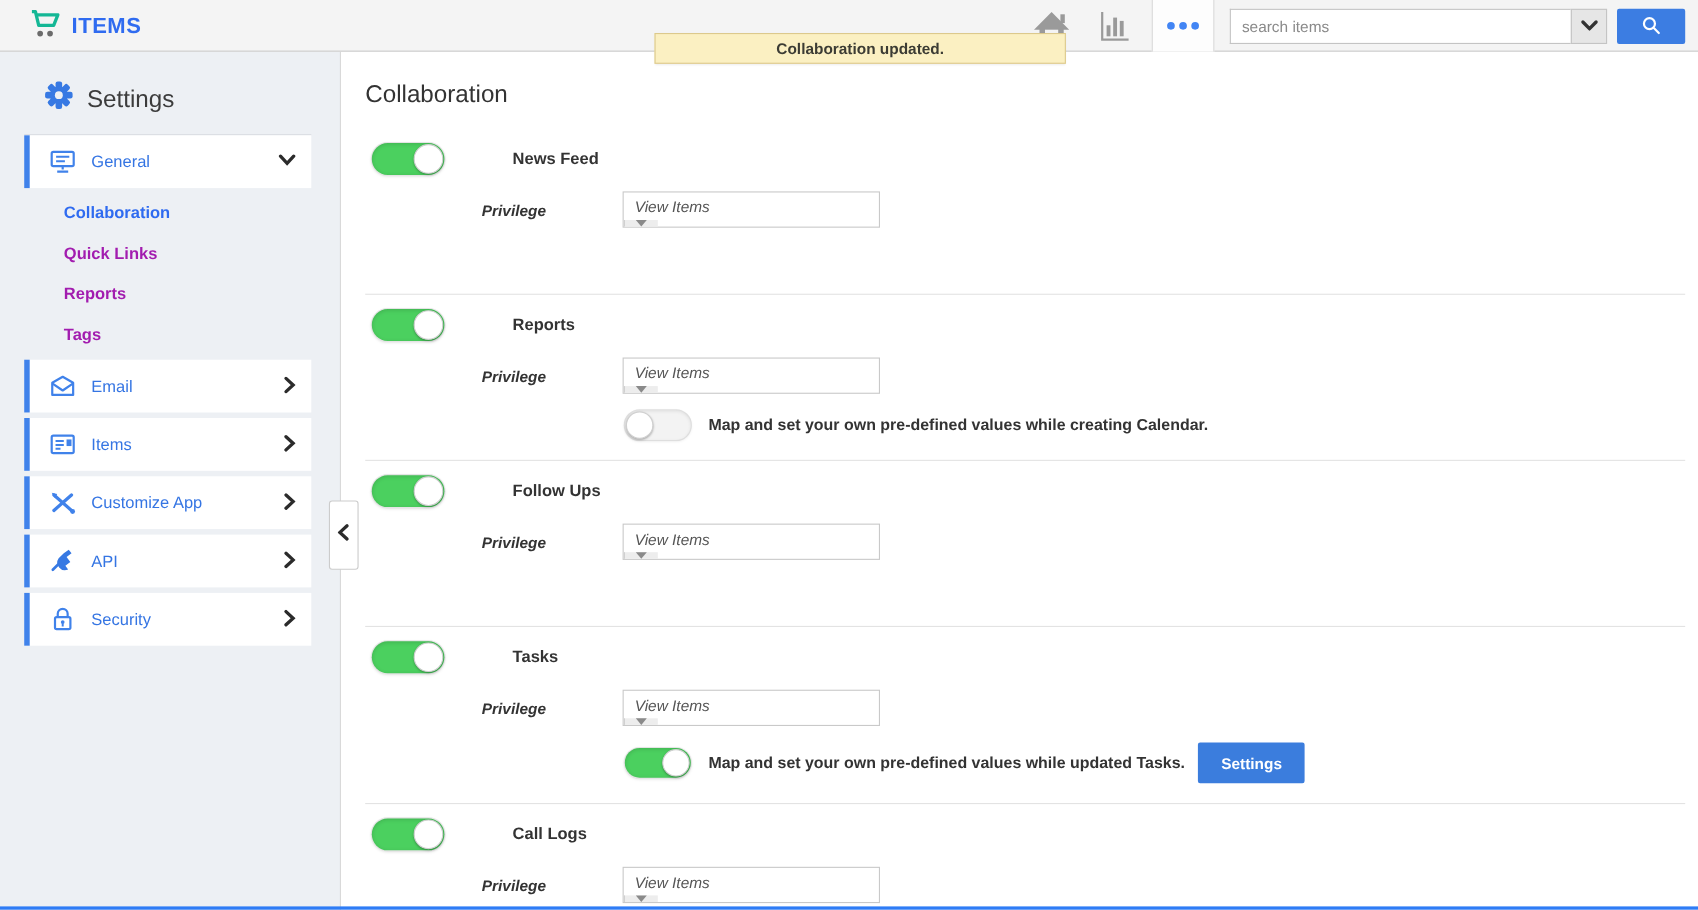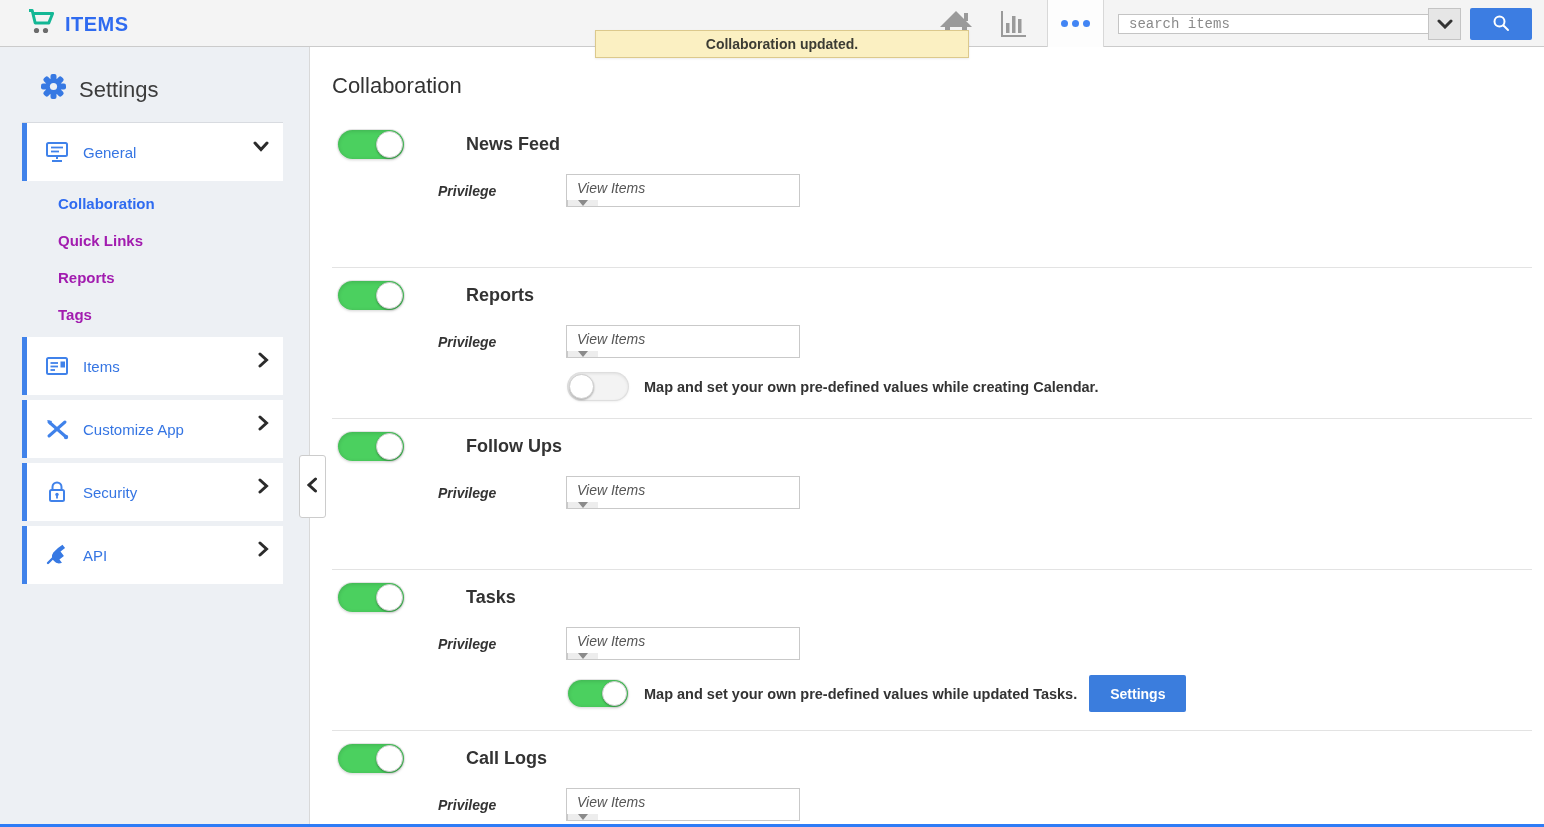--- a/index.html
+++ b/index.html
@@ -8,52 +8,52 @@
   
   .header { position:absolute; top:0; left:0; width:1544px; height:47px; background:#f4f4f4; border-bottom:1px solid #cbcbcb; z-index:5; }
   .logo { position:absolute; left:26px; top:7px; display:flex; align-items:center; gap:9px; cursor:pointer; }
   .logo-text { font-size:20px; font-weight:bold; color:#2f6bf0; letter-spacing:.5px; }
   .hdr-icon { position:absolute; top:9px; cursor:pointer; }
   .hdr-home { left:936px; }
   .hdr-chart { left:998px; }
   .hdr-dots { position:absolute; left:1047px; top:0; width:57px; height:47px; background:#fdfdfd; border-left:1px solid #d8d8d8; border-right:1px solid #d8d8d8; display:flex; align-items:center; justify-content:center; gap:4px; cursor:pointer; }
   .hdr-dots i { width:7px; height:7px; border-radius:50%; background:#4285f4; }
   .search-wrap { position:absolute; left:1118px; top:8px; display:flex; align-items:center; }
-  .search-input { width:310px; height:20px; border:1px solid #c4c4c4; border-right:none; background:#fff; font-size:14px; color:#444; padding:0 10px; outline:none; font-family:Liberation Mono, monospace; }
+  .search-input { width:310px; height:32px; border:1px solid #c4c4c4; border-right:none; background:#fff; font-size:14px; color:#444; padding:0 10px; outline:none; font-family:Liberation Sans, sans-serif; }
   .search-input::placeholder { color:#8a8a8a; }
   .search-dd { width:33px; height:32px; background:#e6e6e6; border:1px solid #c4c4c4; display:flex; align-items:center; justify-content:center; cursor:pointer; }
   .search-btn { width:62px; height:32px; background:#3c7de2; border:none; border-radius:2px; margin-left:9px; display:flex; align-items:center; justify-content:center; cursor:pointer; }
 
   
   .banner { position:absolute; left:595px; top:30px; width:374px; height:28px; background:#fbf0c2; border:1px solid #dcc98c; z-index:20; display:flex; align-items:center; justify-content:center; font-size:14px; font-weight:bold; color:#3c3c34; box-shadow:0 1px 2px rgba(0,0,0,.08); }
 
   
   .sidebar { position:absolute; top:47px; left:0; width:310px; height:780px; background:#edf0f4; border-right:1px solid #d9d9d9; }
   .settings-hd { display:flex; align-items:center; gap:12px; padding:26px 0 16px 28px;margin-left:12px; }
   .settings-hd span { font-size:22px; color:#3c3c3c; }
   .side-divider { height:1px; background:#d8dbe0; margin:0 26px 0 22px; }
-  .nav-box { position:relative; margin:0 26px 5px 22px; height:58px; background:#fff; border-left:5px solid #4082ea; display:flex; align-items:center; cursor:pointer; }
+  .nav-box { position:relative; margin:0 26px 5px 22px; height:48px; background:#fff; border-left:5px solid #4082ea; display:flex; align-items:center; cursor:pointer; }
   .nav-box .nv-icon { margin-left:18px; width:24px; display:flex; justify-content:center; }
   .nav-box .nv-label { margin-left:14px; font-size:15px; color:#3575e3; }
   .nav-box .nv-chev { position:absolute; right:14px; top:15px; }
   .gen-box { margin-bottom:0; }
   .sublinks { padding:14px 0 14px 58px; display:flex; flex-direction:column; gap:20px; }
   .sublink { font-size:15px; font-weight:bold; color:#a21caf; cursor:pointer; }
   .sublink.active { color:#2f6bf0; }
   .collapse-tab { position:absolute; left:299px; top:455px; width:27px; height:63px; background:#fff; border:1px solid #ccc; border-radius:3px; display:flex; align-items:center; justify-content:center; cursor:pointer; z-index:6; }
 
   
   .main { position:absolute; top:47px; left:310px; width:1234px; height:780px; background:#fff; padding:26px 12px 0 22px; overflow:hidden; }
   .page-title { font-size:22px; color:#333; margin-bottom:18px; }
   .section { padding-top:13px; }
   .section + .section { border-top:1px solid #e3e3e3; }
   .section.no-sub { padding-bottom:60px; }
   .section.has-sub { padding-bottom:18px; }
   .row-head { display:flex; align-items:center; }
-  .row-head .sec-name { margin-left:62px; font-size:18px; font-weight:bold; color:#333; }
+  .row-head .sec-name { margin-left:62px; font-size:15px; font-weight:bold; color:#333; }
   .row-priv { display:flex; align-items:center; margin-top:15px; margin-left:106px;font-style:italic; }
   .priv-label { width:128px; font-size:14px; font-weight:bold; color:#333; }
   .dropdown { display:flex; width:234px; height:33px; border:1px solid #c9c9c9; background:#fff; cursor:pointer;flex-direction:column; }
   .dd-value { flex:1; display:flex; align-items:center; padding-left:10px; font-size:14px; color:#555; }
   .dd-btn { width:31px; border-left:1px solid #c9c9c9; background:#ededed; display:flex; align-items:center; justify-content:center; }
   .dd-arrow { width:0; height:0; border-left:5px solid transparent; border-right:5px solid transparent; border-top:6px solid #8a8a8a; }
   .row-sub { display:flex; align-items:center; margin-top:15px; margin-left:236px; }
   .sub-text { margin-left:16px; font-size:14.5px; font-weight:bold; color:#333; }
   .map-btn { margin-left:12px; height:37px; padding:0 21px; background:#3b7ddd; color:#fff; font-size:14px; font-weight:bold; border:none; border-radius:2px; cursor:pointer; font-family:"Liberation Sans", sans-serif; }
 
@@ -168,20 +168,34 @@
     </span>
   </div>
 
   <div class="sublinks">
     <span class="sublink active">Collaboration</span>
     <span class="sublink">Quick Links</span>
     <span class="sublink">Reports</span>
     <span class="sublink">Tags</span>
   </div>
 
+  <div class="nav-box">
+    <span class="nv-icon">
+      <svg width="24" height="20" viewBox="0 0 24 20">
+        <path d="M2.5 7 L12 1.5 L21.5 7 V18 H2.5 Z" fill="none" stroke="#4082ea" stroke-width="2" stroke-linejoin="round"></path>
+        <path d="M2.5 7.5 L12 14 L21.5 7.5" fill="none" stroke="#4082ea" stroke-width="2" stroke-linejoin="round"></path>
+      </svg>
+    </span>
+    <span class="nv-label">Email</span>
+    <span class="nv-chev">
+      <svg width="11" height="16" viewBox="0 0 11 16">
+          <polyline points="2,2 8.5,8 2,14" fill="none" stroke="#2b2b2b" stroke-width="3" stroke-linecap="round"></polyline>
+        </svg>
+    </span>
+  </div>
 
   <div class="nav-box">
     <span class="nv-icon">
       <svg width="24" height="20" viewBox="0 0 24 20">
         <rect x="2" y="2" width="20" height="16" rx="1.5" fill="none" stroke="#4082ea" stroke-width="2"></rect>
         <line x1="5.5" y1="7" x2="13" y2="7" stroke="#4082ea" stroke-width="1.8"></line>
         <line x1="5.5" y1="10.5" x2="13" y2="10.5" stroke="#4082ea" stroke-width="1.8"></line>
         <line x1="5.5" y1="14" x2="10" y2="14" stroke="#4082ea" stroke-width="1.8"></line>
         <rect x="15.5" y="5.5" width="4.5" height="6" fill="#4082ea"></rect>
       </svg>
@@ -208,49 +222,49 @@
     <span class="nv-label">Customize App</span>
     <span class="nv-chev">
       <svg width="11" height="16" viewBox="0 0 11 16">
           <polyline points="2,2 8.5,8 2,14" fill="none" stroke="#2b2b2b" stroke-width="3" stroke-linecap="round"></polyline>
         </svg>
     </span>
   </div>
 
   <div class="nav-box">
     <span class="nv-icon">
+      <svg width="24" height="22" viewBox="0 0 24 22">
+        <path d="M8 9 a7 7 0 0 0 10 9 l-3-3 4-4 -4-4 4-4 -3-3 -4 4 z" fill="#3779e3" transform="rotate(8 12 11)"></path>
+        <line x1="3" y1="19" x2="8" y2="14" stroke="#3779e3" stroke-width="2.4" stroke-linecap="round"></line>
+      </svg>
+    </span>
+    <span class="nv-label">API</span>
+    <span class="nv-chev">
+      <svg width="11" height="16" viewBox="0 0 11 16">
+          <polyline points="2,2 8.5,8 2,14" fill="none" stroke="#2b2b2b" stroke-width="3" stroke-linecap="round"></polyline>
+        </svg>
+    </span>
+  </div>
+
+  <div class="nav-box">
+    <span class="nv-icon">
       <svg width="20" height="22" viewBox="0 0 20 22">
         <path d="M5.5 9 V6 a4.5 4.5 0 0 1 9 0 V9" fill="none" stroke="#4082ea" stroke-width="2"></path>
         <rect x="3" y="9" width="14" height="11" rx="1.5" fill="none" stroke="#4082ea" stroke-width="2"></rect>
         <circle cx="10" cy="13.5" r="1.7" fill="#4082ea"></circle>
         <line x1="10" y1="14.5" x2="10" y2="17.5" stroke="#4082ea" stroke-width="1.8"></line>
       </svg>
     </span>
     <span class="nv-label">Security</span>
     <span class="nv-chev">
       <svg width="11" height="16" viewBox="0 0 11 16">
           <polyline points="2,2 8.5,8 2,14" fill="none" stroke="#2b2b2b" stroke-width="3" stroke-linecap="round"></polyline>
         </svg>
     </span>
   </div>
-
-  <div class="nav-box">
-    <span class="nv-icon">
-      <svg width="24" height="22" viewBox="0 0 24 22">
-        <path d="M8 9 a7 7 0 0 0 10 9 l-3-3 4-4 -4-4 4-4 -3-3 -4 4 z" fill="#3779e3" transform="rotate(8 12 11)"></path>
-        <line x1="3" y1="19" x2="8" y2="14" stroke="#3779e3" stroke-width="2.4" stroke-linecap="round"></line>
-      </svg>
-    </span>
-    <span class="nv-label">API</span>
-    <span class="nv-chev">
-      <svg width="11" height="16" viewBox="0 0 11 16">
-          <polyline points="2,2 8.5,8 2,14" fill="none" stroke="#2b2b2b" stroke-width="3" stroke-linecap="round"></polyline>
-        </svg>
-    </span>
-  </div>
 </div>
 
 <div class="collapse-tab">
   <span>
     <svg width="11" height="16" viewBox="0 0 11 16">
         <polyline points="8.5,2 2,8 8.5,14" fill="none" stroke="#2b2b2b" stroke-width="3" stroke-linecap="round"></polyline>
       </svg>
   </span>
 </div>
 

